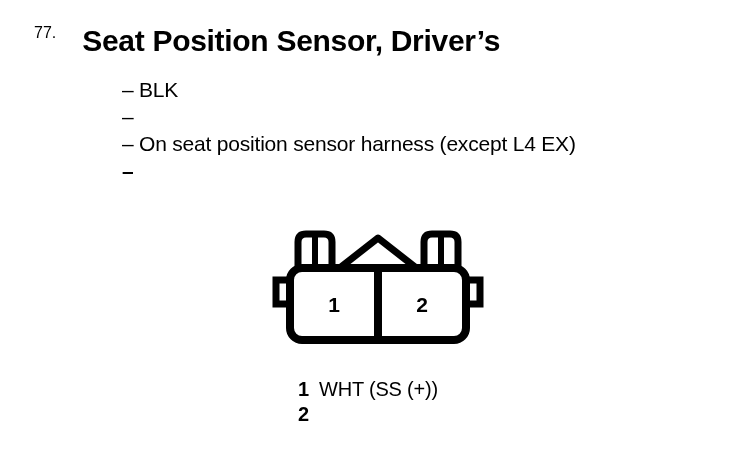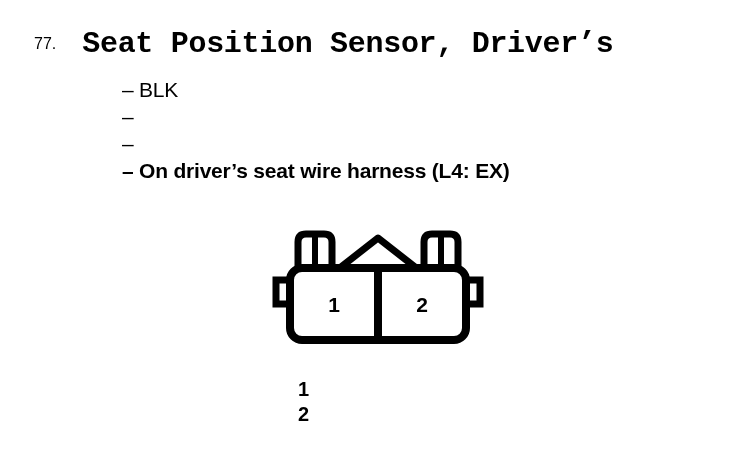--- a/index.html
+++ b/index.html
@@ -18,29 +18,28 @@
   }
 
   
   #title-row {
     position: absolute;
     left: 34px;
     top: 24px;
     width: 690px;
     height: 40px;
     display: flex;
-    align-items: center;
+    align-items: flex-start;
   }
   #entry-title {
     font-size: 30px;
     font-weight: bold;
     margin-left: 26px;
     letter-spacing: -0.3px;
     white-space: pre;
-    font-family: Liberation Mono, monospace;
   }
 
   
   #spec-list {
     position: absolute;
     left: 122px;
     top: 76px;
     width: 600px;
   }
   .spec-line {
@@ -117,24 +116,24 @@
 <div id="spec-list">
   <div class="spec-line">
     <span class="spec-dash">–</span>
     <span class="spec-text">BLK</span>
   </div>
   <div class="spec-line">
     <span class="spec-dash">–</span>
   </div>
   <div class="spec-line">
     <span class="spec-dash">–</span>
+    <span class="spec-text">On seat position sensor harness (except L4 EX)</span>
   </div>
   <div class="spec-line emphasis">
     <span class="spec-dash">–</span>
-    <span class="spec-text">On driver’s seat wire harness (L4: EX)</span>
   </div>
 </div>
 
 <div id="connector-figure">
   <svg id="connector-svg" width="220" height="128" viewBox="0 0 220 128" xmlns="http://www.w3.org/2000/svg">
 
     <g fill="none" stroke="#000000" stroke-width="7" stroke-linejoin="round" stroke-linecap="round">
 
       <path d="M 30 58 L 30 20 Q 30 12 38 12 L 56 12 Q 64 12 64 20 L 64 58"></path>
 
@@ -161,17 +160,18 @@
     <line x1="110" y1="46" x2="110" y2="118" stroke="#000000" stroke-width="8"></line>
 
     <text class="pin-number-label" x="66" y="90" text-anchor="middle">1</text>
     <text class="pin-number-label" x="154" y="90" text-anchor="middle">2</text>
   </svg>
 </div>
 
 <div id="pin-legend">
   <div class="legend-row">
     <span class="legend-pin">1</span>
+    <span class="legend-desc">WHT (SS (+))</span>
   </div>
   <div class="legend-row">
     <span class="legend-pin">2</span>
   </div>
 </div>
 
 </body></html>

